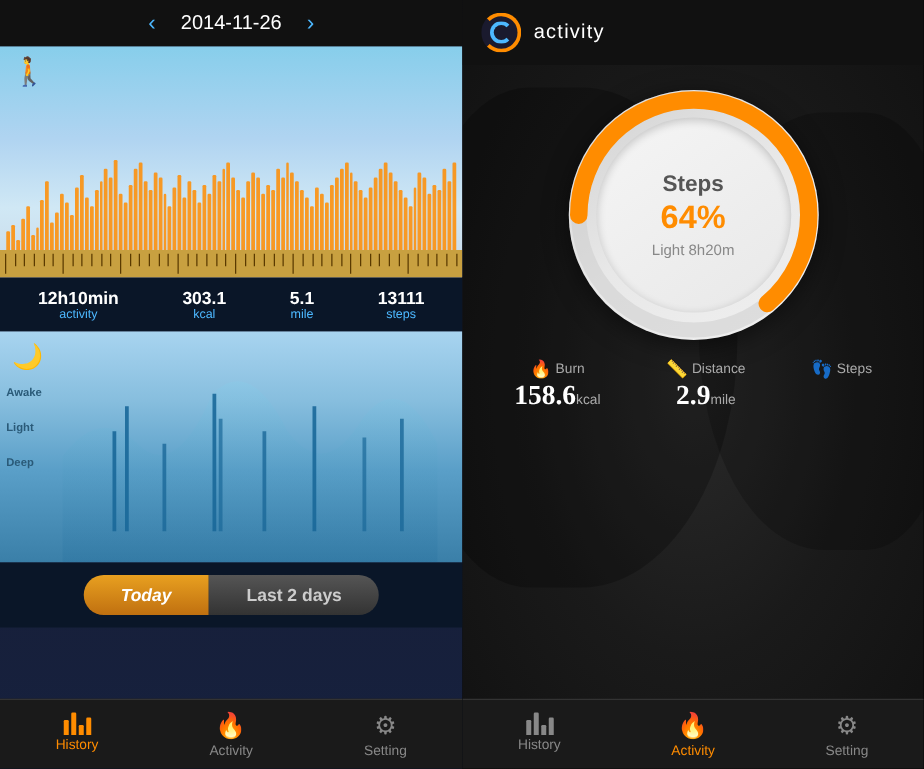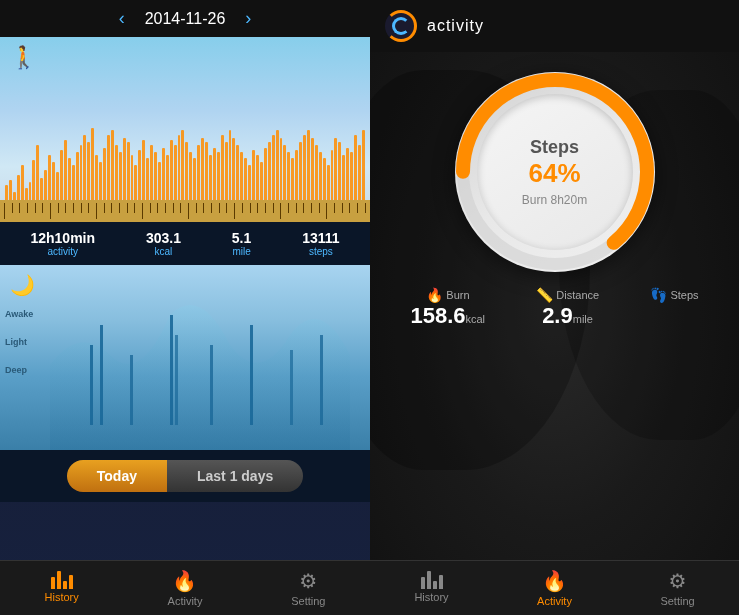--- a/index.html
+++ b/index.html
@@ -172,20 +172,21 @@
       padding: 8px 30px;
       font-size: 14px;
       font-weight: bold;
       border: none;
       cursor: pointer;
     }
     .toggle-btn.active {
       background: linear-gradient(180deg, #e8a020 0%, #c07010 100%);
       color: #fff;
       border-radius: 20px 0 0 20px;
+      font-style: italic;
     }
     .toggle-btn.inactive {
       background: linear-gradient(180deg, #555 0%, #333 100%);
       color: #ccc;
       border-radius: 0 20px 20px 0;
     }
 
     
     .bottom-nav {
       display: flex;
@@ -342,20 +343,21 @@
       gap: 3px;
       justify-content: center;
     }
     .stat-card-icon {
       font-size: 14px;
     }
     .stat-card-value {
       color: #fff;
       font-size: 22px;
       font-weight: bold;
+      font-family: Liberation Serif, serif;
     }
     .stat-card-unit {
       color: #aaa;
       font-size: 11px;
     }
 
     .right-bottom-nav {
       display: flex;
       background: #1a1a1a;
       border-top: 1px solid #333;
@@ -592,21 +594,21 @@
       <rect x="210" y="80" width="3" height="80" fill="#1a6899" opacity="0.8"></rect>
       <rect x="250" y="60" width="3" height="100" fill="#1a6899" opacity="0.9"></rect>
       <rect x="290" y="85" width="3" height="75" fill="#1a6899" opacity="0.7"></rect>
       <rect x="320" y="70" width="3" height="90" fill="#1a6899" opacity="0.8"></rect>
     </svg>
   </div>
 
 
   <div class="toggle-section">
     <button class="toggle-btn active">Today</button>
-    <button class="toggle-btn inactive">Last 1 days</button>
+    <button class="toggle-btn inactive">Last 2 days</button>
   </div>
 
   <div class="bottom-nav" id="left-bottom-nav">
       <div class="nav-item active">
         <div class="nav-icon bar-chart-icon">
       <span style="height:12px"></span>
           <span style="height:18px"></span>
           <span style="height:8px"></span>
           <span style="height:14px"></span>
     </div>
@@ -642,21 +644,21 @@
 
       <svg class="progress-ring" width="200" height="200">
 
         <circle cx="100" cy="100" r="92" fill="none" stroke="#ccc" stroke-width="12" opacity="0.5"></circle>
 
         <circle cx="100" cy="100" r="92" fill="none" stroke="#ff8c00" stroke-width="14" stroke-dasharray="370 208" stroke-dashoffset="145" stroke-linecap="round" transform="rotate(-90 100 100)"></circle>
       </svg>
       <div class="circle-inner">
         <span class="goals-label">Steps</span>
         <span class="goals-percent">64%</span>
-        <span class="sleep-info">Burn 8h20m</span>
+        <span class="sleep-info">Light 8h20m</span>
       </div>
     </div>
   </div>
 
   <div class="stats-row" id="right-stats">
       <div class="stat-card">
     <div class="stat-card-label">
       <span class="stat-card-icon">🔥</span>
       Burn
     </div>

